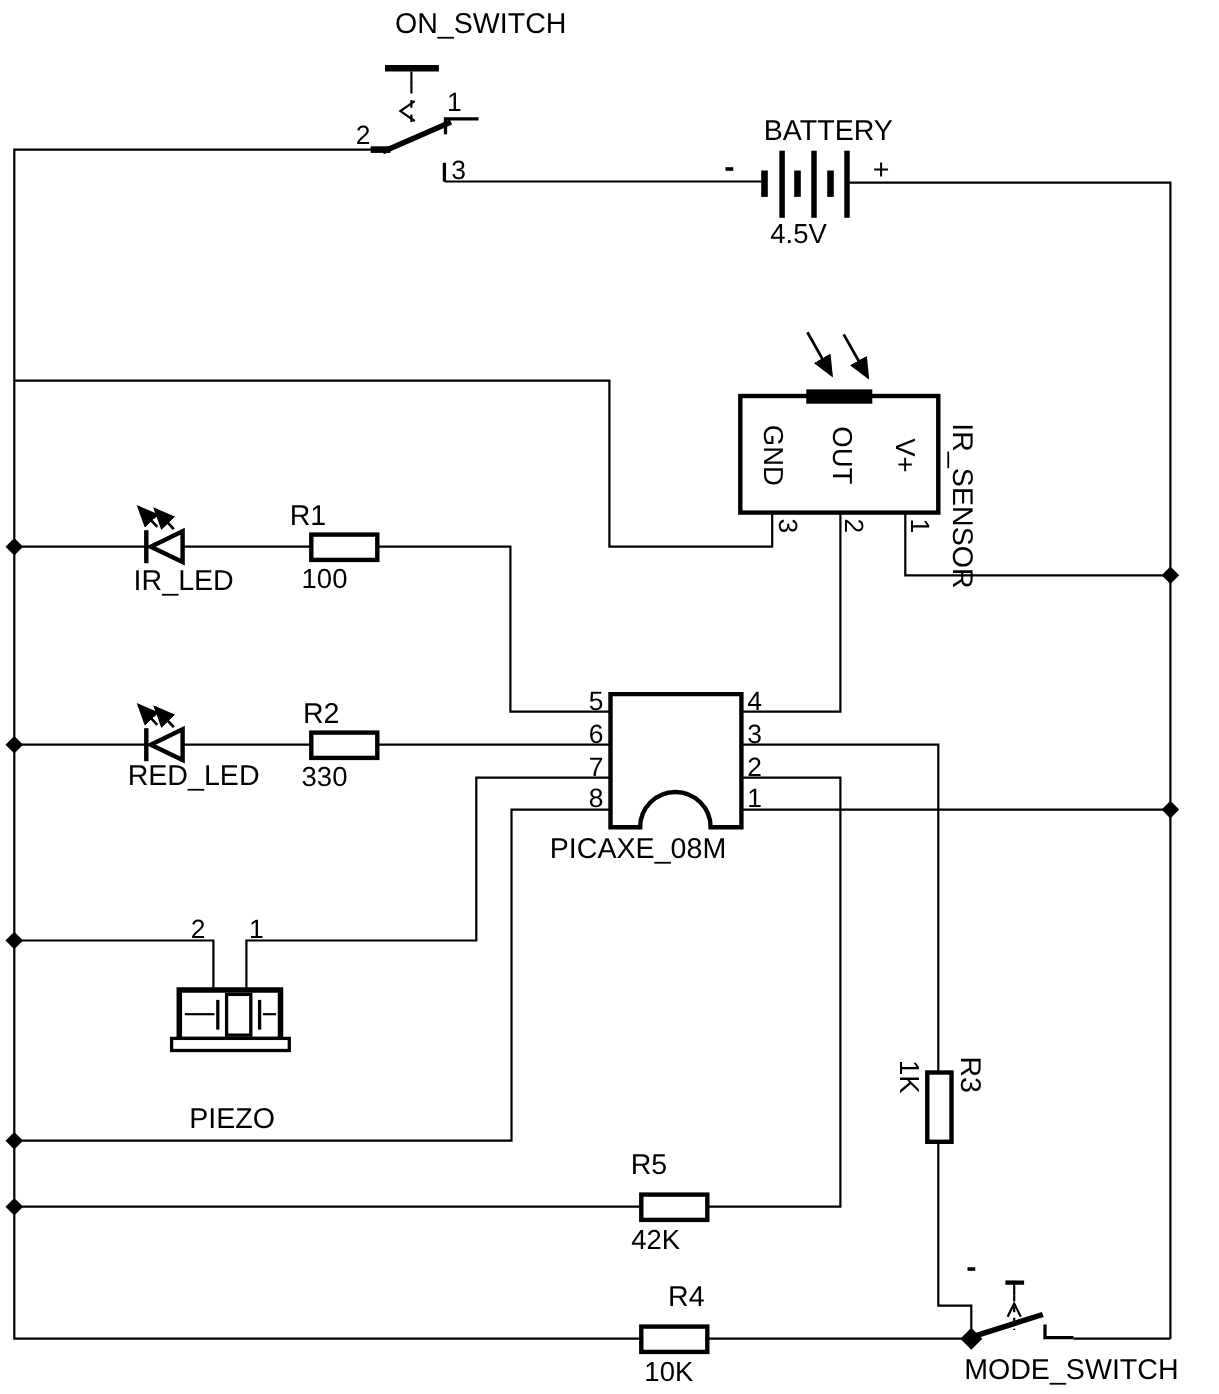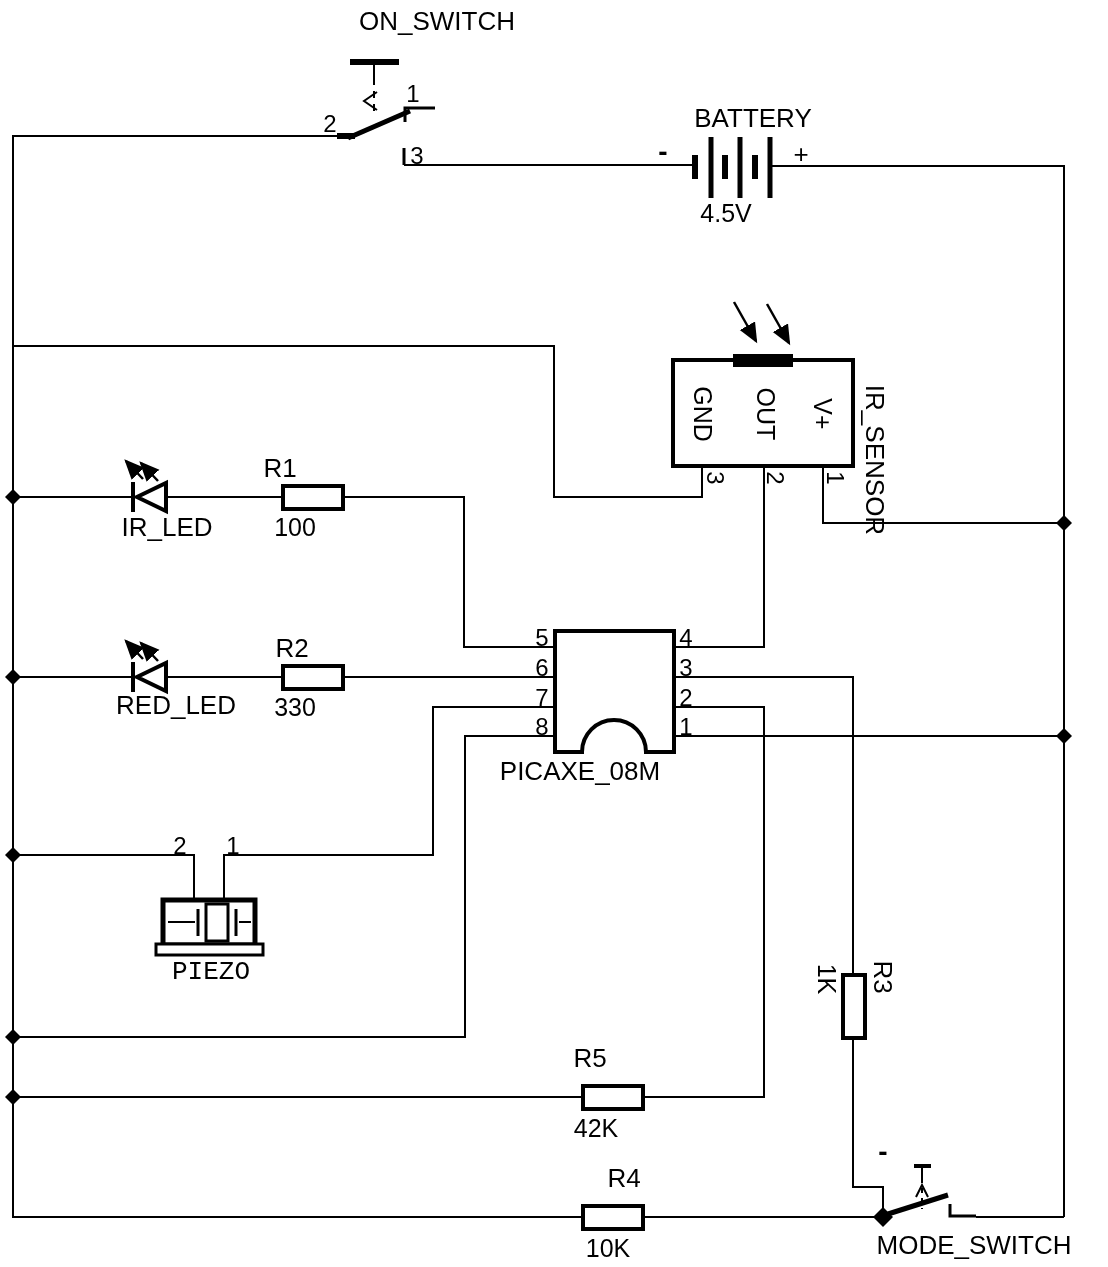--- a/index.html
+++ b/index.html
@@ -186,21 +186,21 @@
   <div class="lbl s24" style="left:542px;top:698px;">7</div>
   <div class="lbl s24" style="left:542px;top:727px;">8</div>
   <div class="lbl s24" style="left:686px;top:638px;">4</div>
   <div class="lbl s24" style="left:686px;top:668px;">3</div>
   <div class="lbl s24" style="left:686px;top:698px;">2</div>
   <div class="lbl s24" style="left:686px;top:727px;">1</div>
   <div class="lbl s26" style="left:580px;top:771px;text-align:center;">PICAXE_08M</div>
 
   <div class="lbl s24" style="left:180px;top:846px;">2</div>
   <div class="lbl s24" style="left:233px;top:846px;">1</div>
-  <div class="lbl s26" style="left:211px;top:972px;font-family:Liberation Mono, monospace;">PIEZO</div>
+  <div class="lbl s26" style="left:211px;top:1016px;">PIEZO</div>
 
   <div class="lbl rot s25" style="left:826px;top:979px;">1K</div>
   <div class="lbl rot s26" style="left:883px;top:977px;">R3</div>
 
   <div class="lbl s26" style="left:590px;top:1058px;">R5</div>
   <div class="lbl s25" style="left:596px;top:1128px;">42K</div>
 
   <div class="lbl s26" style="left:624px;top:1178px;">R4</div>
   <div class="lbl s25" style="left:596px;top:1248px;margin-left:12px;">10K</div>
 

